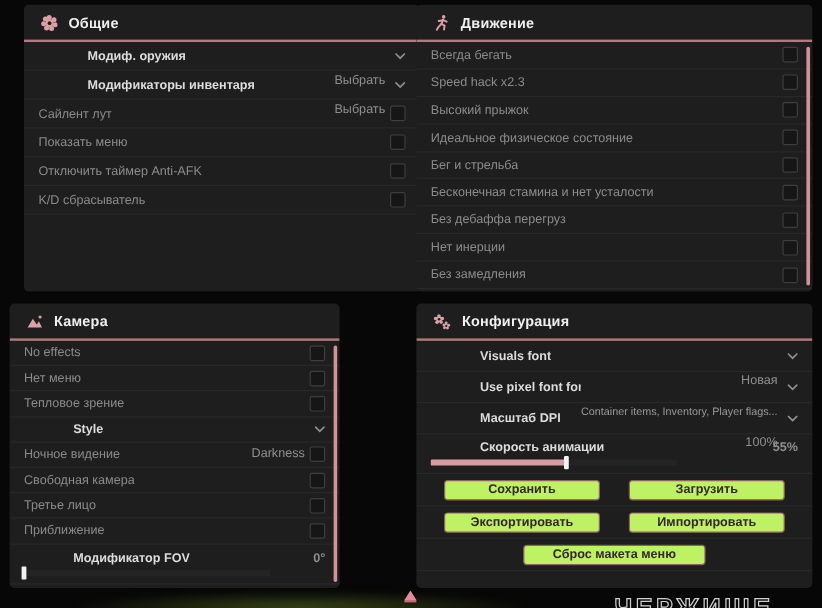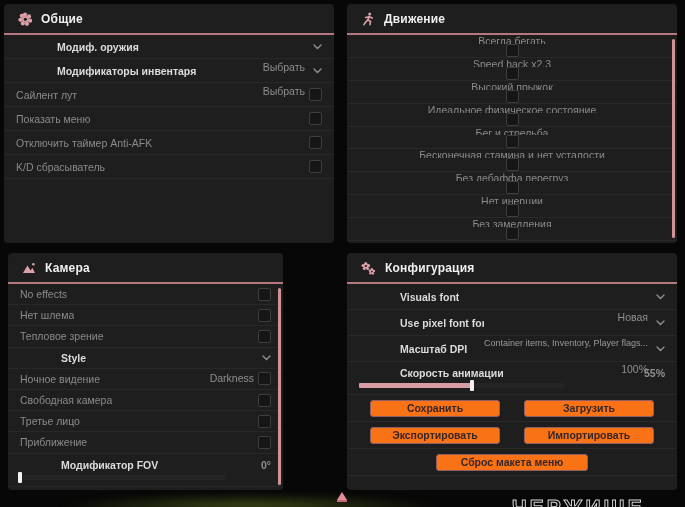--- a/index.html
+++ b/index.html
@@ -3,33 +3,33 @@
 <meta charset="utf-8">
 <style>
   html,body{margin:0;padding:0;}
   body{
     width:685px;height:507px;position:relative;overflow:hidden;
     background:#070707;
     font-family:"Liberation Sans","DejaVu Sans",sans-serif;
   }
   
   .panel{position:absolute;background:#1e1e1e;border-radius:4px;overflow:hidden;}
-  #p-general {left:4px;  top:4px;  width:330px;height:239px;}
+  #p-general {left:20px;  top:4px;  width:330px;height:239px;}
   #p-movement{left:347px;top:4px;  width:330px;height:239px;}
   #p-camera  {left:8px;  top:253px;width:275px;height:237px;}
   #p-config  {left:347px;top:253px;width:330px;height:237px;}
 
   .phead{height:29px;display:flex;align-items:center;gap:9px;padding:0 14px;
          border-bottom:2px solid #b5797d;}
   .ptitle{color:#f0f0f0;font-size:12px;font-weight:bold;letter-spacing:.2px;}
 
   .row{display:flex;align-items:center;justify-content:space-between;
        padding:0 12px;border-bottom:1px solid #282828;box-sizing:border-box;}
   #p-general  .row{height:24px;}
-  #p-movement .row{height:22.9px;flex-direction:column;}
+  #p-movement .row{height:22.9px;}
   #p-camera   .row{height:21.2px;}
   #p-config   .row{height:26px;}
 
   .lbl{font-size:10.5px;color:#8b8b8b;white-space:nowrap;overflow:hidden;}
   .lbl.em{color:#dcdcdc;font-weight:600;padding-left:41px;}
 
   .dd{display:flex;align-items:center;gap:8px;cursor:pointer;flex-shrink:0;}
   .ddv{font-size:10.5px;color:#8f8f8f;white-space:nowrap;margin-top:40px;}
   .ddv.small{font-size:9px;color:#9a9a9a;}
   .chev{flex-shrink:0;}
@@ -45,21 +45,21 @@
         height:auto !important;padding-top:3px;padding-bottom:6px;}
   .stop{display:flex;align-items:center;justify-content:space-between;height:16px;}
   .sval{font-size:10.5px;color:#8f8f8f;font-weight:bold;}
   .track{position:relative;height:5px;width:205px;background:#242424;margin-top:2px;border-radius:1px;}
   .fill{position:absolute;left:0;top:0;bottom:0;background:#d89da2;border-radius:1px;}
   .handle{position:absolute;right:-2px;top:-3px;width:4px;height:11px;background:#f2f2f2;border-radius:1px;}
 
   
   .btnrow{display:flex;justify-content:center;align-items:center;gap:24px;
           height:26px;border-bottom:1px solid #282828;}
-  .btn{background:#f97316;border:1px solid #8f5f63;color:#352628;
+  .btn{background:#bef264;border:1px solid #8f5f63;color:#352628;
        font-size:10.5px;font-weight:bold;border-radius:3px;height:17px;
        width:130px;line-height:15px;text-align:center;padding:0;cursor:pointer;
        font-family:"Liberation Sans","DejaVu Sans",sans-serif;}
   .btn.wide{width:152px;}
 
   
   .glow{position:absolute;left:55px;top:493px;width:390px;height:22px;
         background:radial-gradient(ellipse at 50% 60%, rgba(92,112,32,.6), rgba(0,0,0,0) 70%);
         filter:blur(3px);}
   .marker{position:absolute;left:337px;top:492px;width:0;height:0;
@@ -194,21 +194,21 @@
       <circle cx="11.4" cy="3.2" r="1.3" fill="#dba1a6"></circle>
     </svg>
     <span class="ptitle">Камера</span>
   </div>
   <div>
     <div class="row">
       <span class="lbl">No effects</span>
       <span class="cb"></span>
     </div>
     <div class="row">
-      <span class="lbl">Нет шлема</span>
+      <span class="lbl">Нет меню</span>
       <span class="cb"></span>
     </div>
     <div class="row">
       <span class="lbl">Тепловое зрение</span>
       <span class="cb"></span>
     </div>
     <div class="row">
       <span class="lbl em">Style</span>
       <span class="dd">
         <span class="ddv">Darkness</span>

